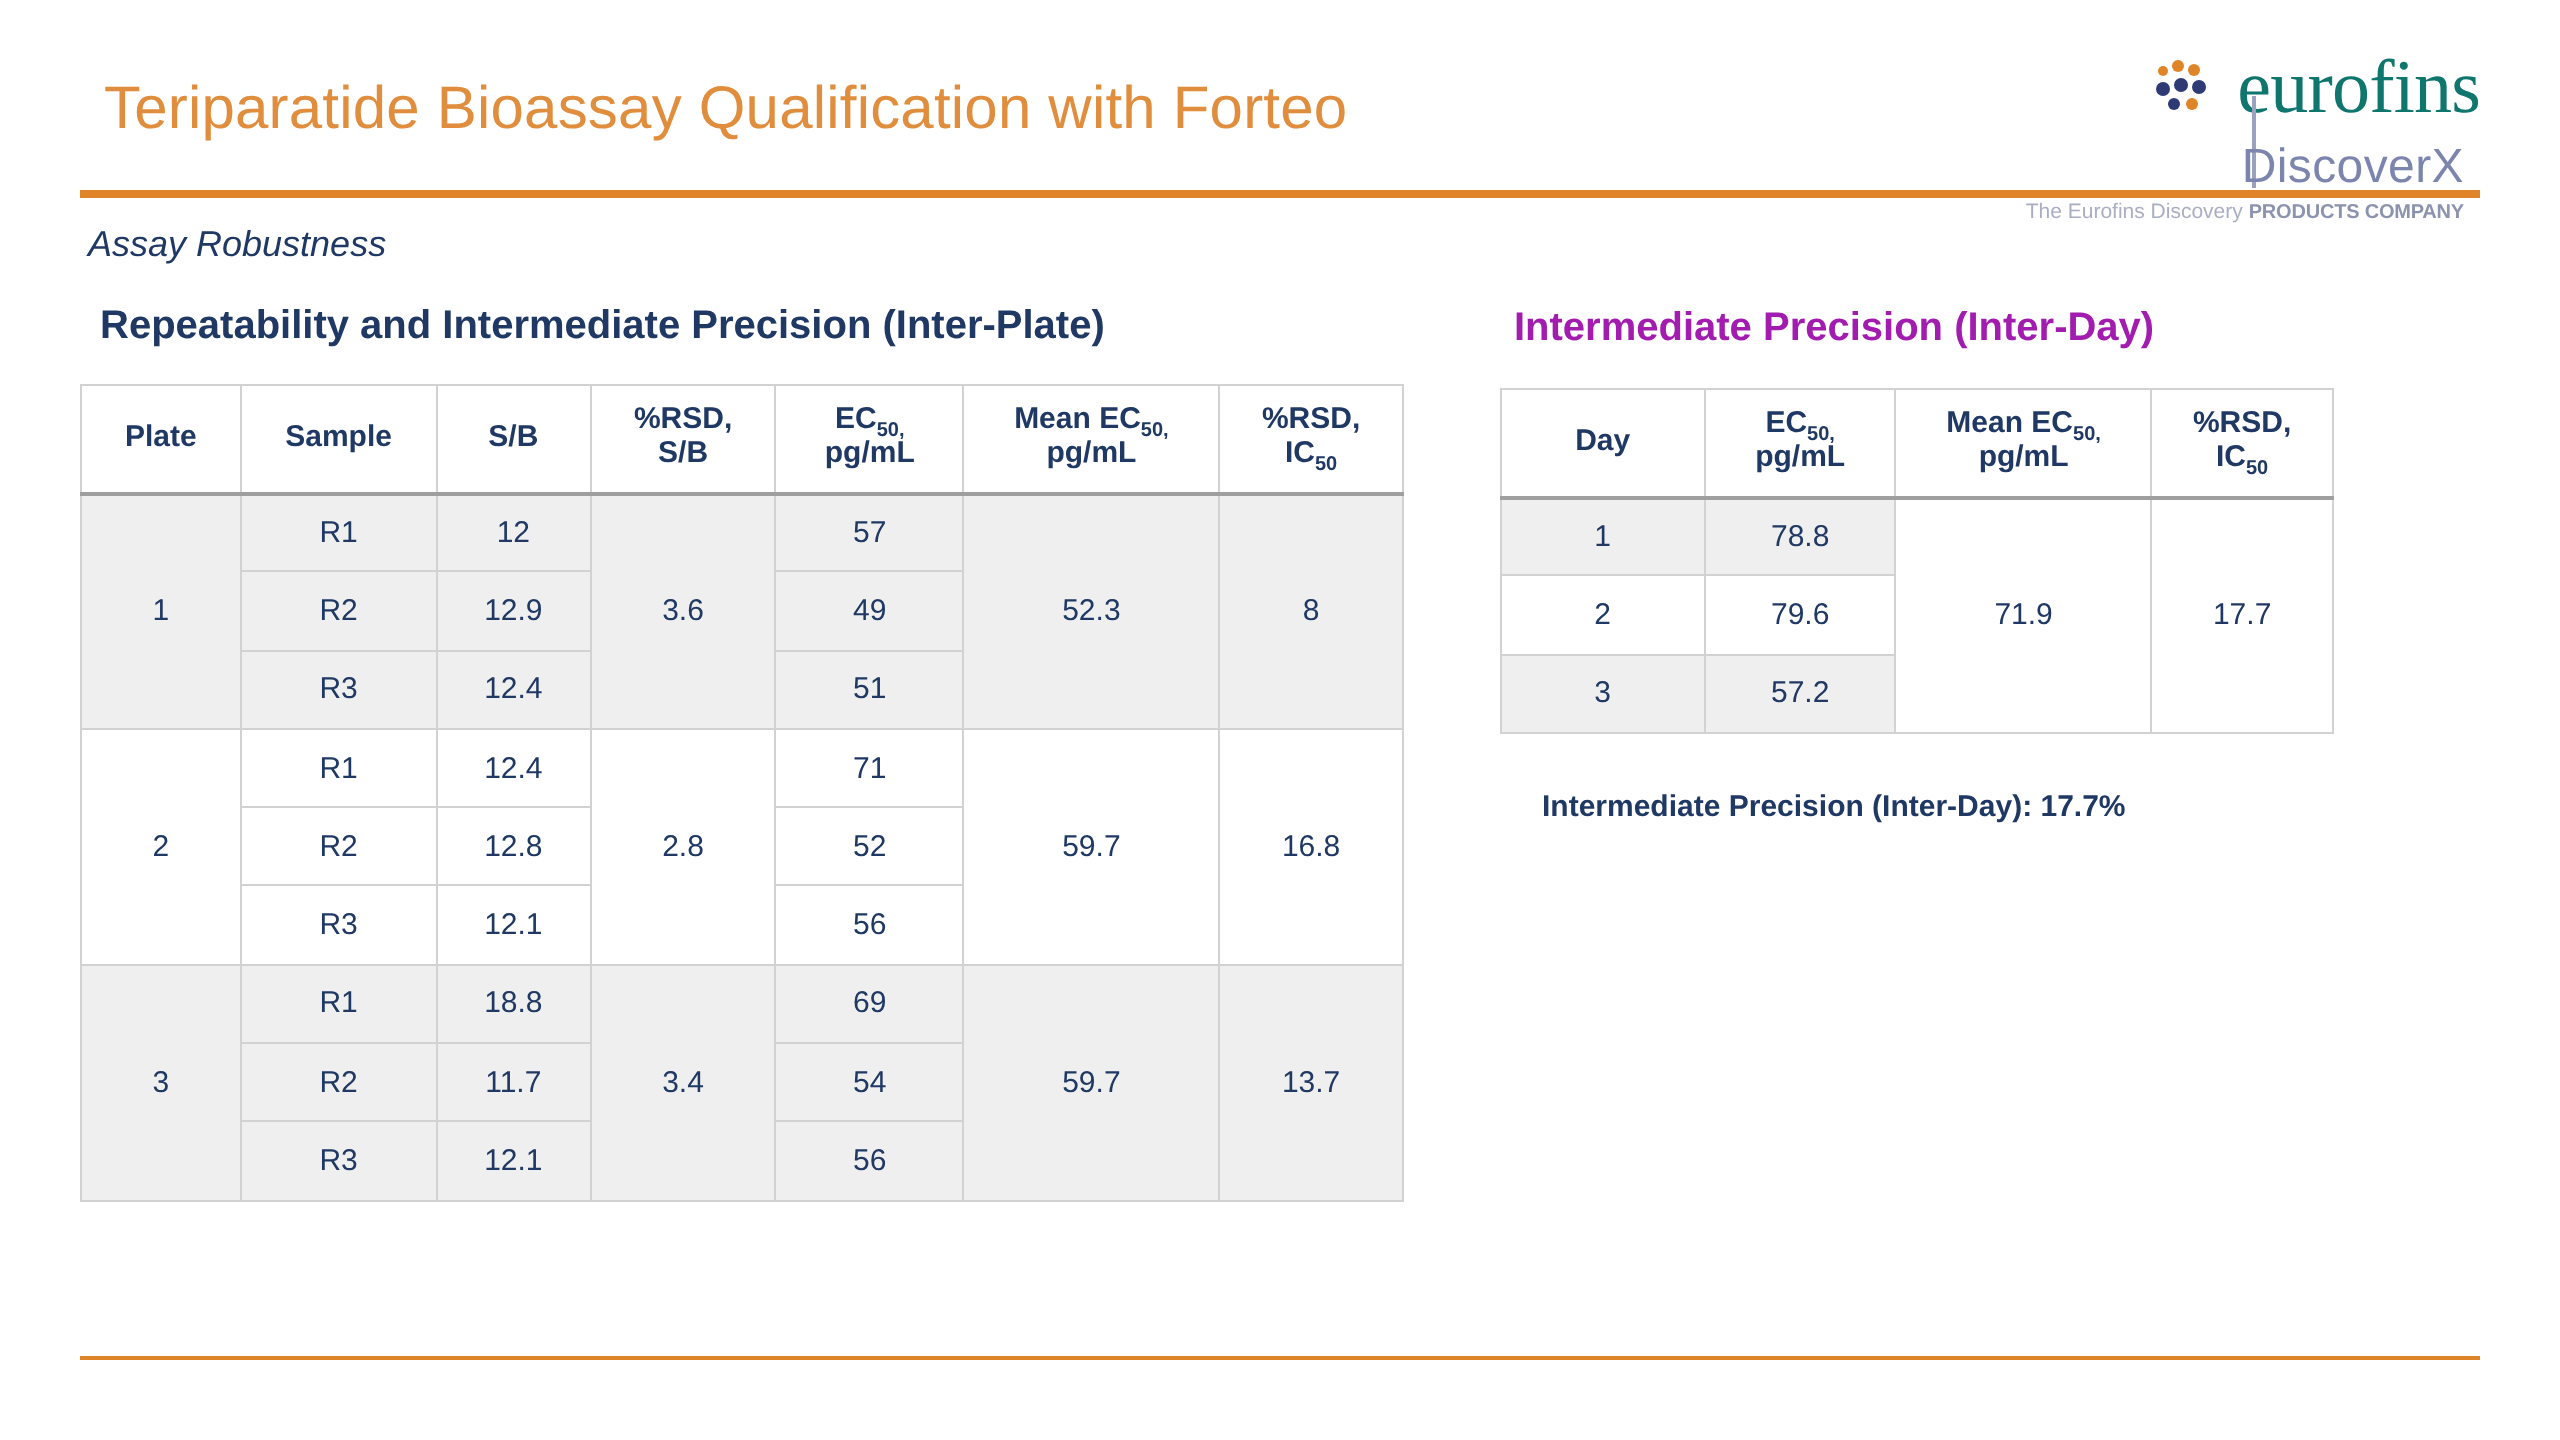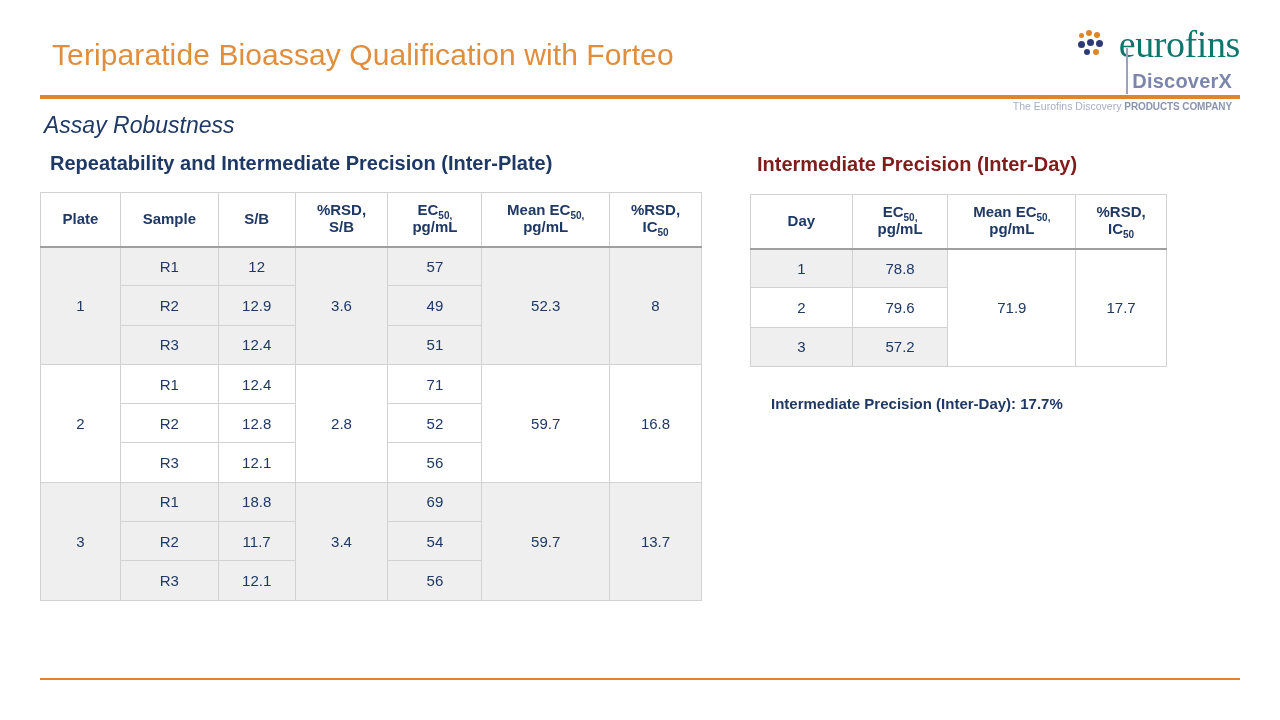--- a/index.html
+++ b/index.html
@@ -28,42 +28,42 @@
   .logo-dots i{position:absolute;border-radius:50%;display:block;}
   .eurofins-word{
     font-size:38px;color:#0f766e;font-family:"Liberation Serif", serif;
     letter-spacing:-.4px;line-height:32px;font-weight:400;
   }
   .logo-divider{
     position:absolute;right:112px;top:26px;width:2px;height:46px;background:#9aa2c0;
   }
   .discoverx{
     position:absolute;right:8px;top:48px;
-    font-size:20px;font-weight:bold;color:#7C85AE;letter-spacing:.2px;
+    font-size:24px;font-weight:normal;color:#7C85AE;letter-spacing:.2px;
   }
   .tagline{
     position:absolute;right:8px;top:78px;font-size:10.5px;color:#A9AEC4;
     white-space:nowrap;
   }
   .tagline b{color:#8C93AE;font-size:10px;letter-spacing:-.1px;}
 
   
   .subtitle{
     position:absolute;left:44px;top:112px;
-    font-size:23px;font-style:italic;color:#1F3864;font-weight:400;
+    font-size:18px;font-style:italic;color:#1F3864;font-weight:400;
   }
 
   
   .sect-left{
     position:absolute;left:50px;top:152px;
     font-size:20px;font-weight:bold;color:#1F3864;white-space:nowrap;
   }
   .sect-right{
     position:absolute;left:757px;top:153px;
-    font-size:20px;font-weight:bold;color:#7f1d1d;white-space:nowrap;
+    font-size:20px;font-weight:bold;color:#a21caf;white-space:nowrap;
   }
 
   
   table{border-collapse:collapse;}
   .tbl{position:absolute;font-size:15px;color:#1F3864;}
   .tbl td,.tbl th{
     border:1px solid #D2D2D2;
     text-align:center;vertical-align:middle;padding:0;
   }
   .tbl th{

